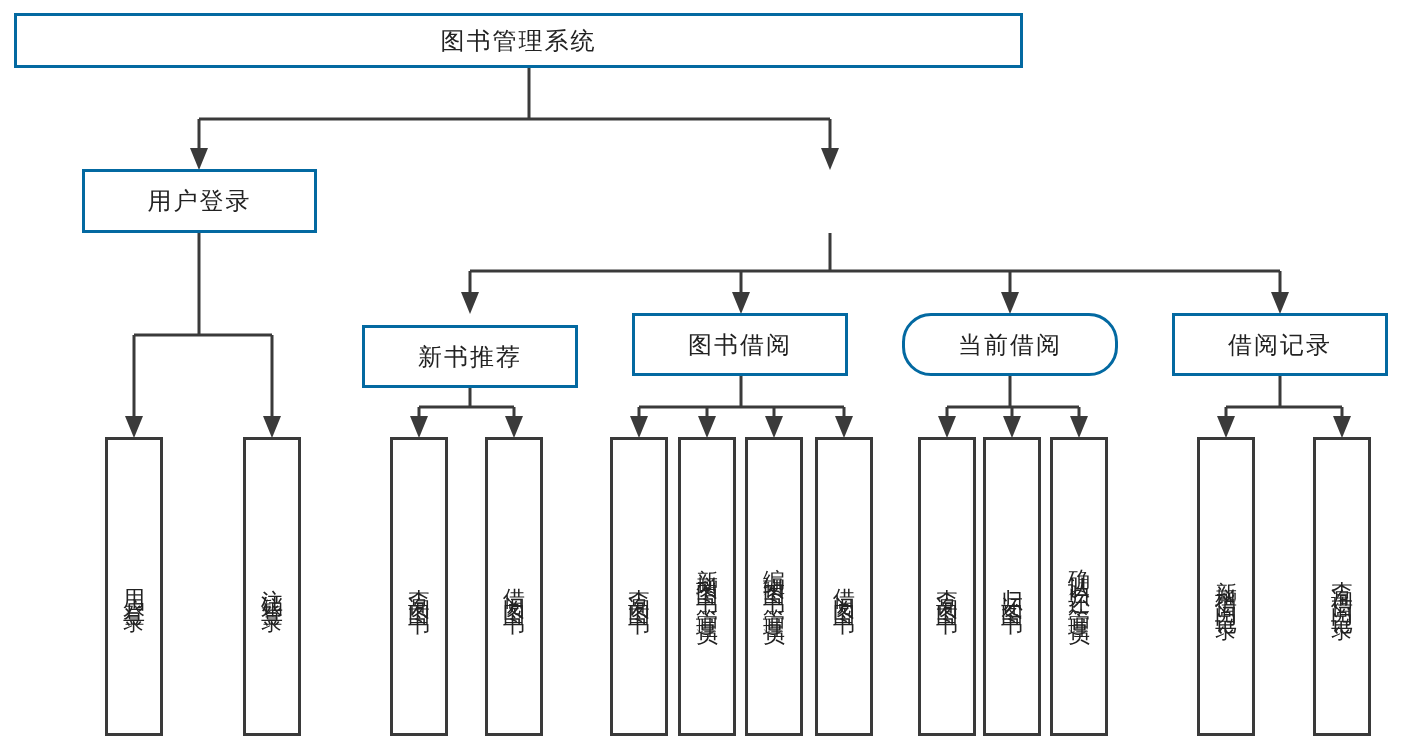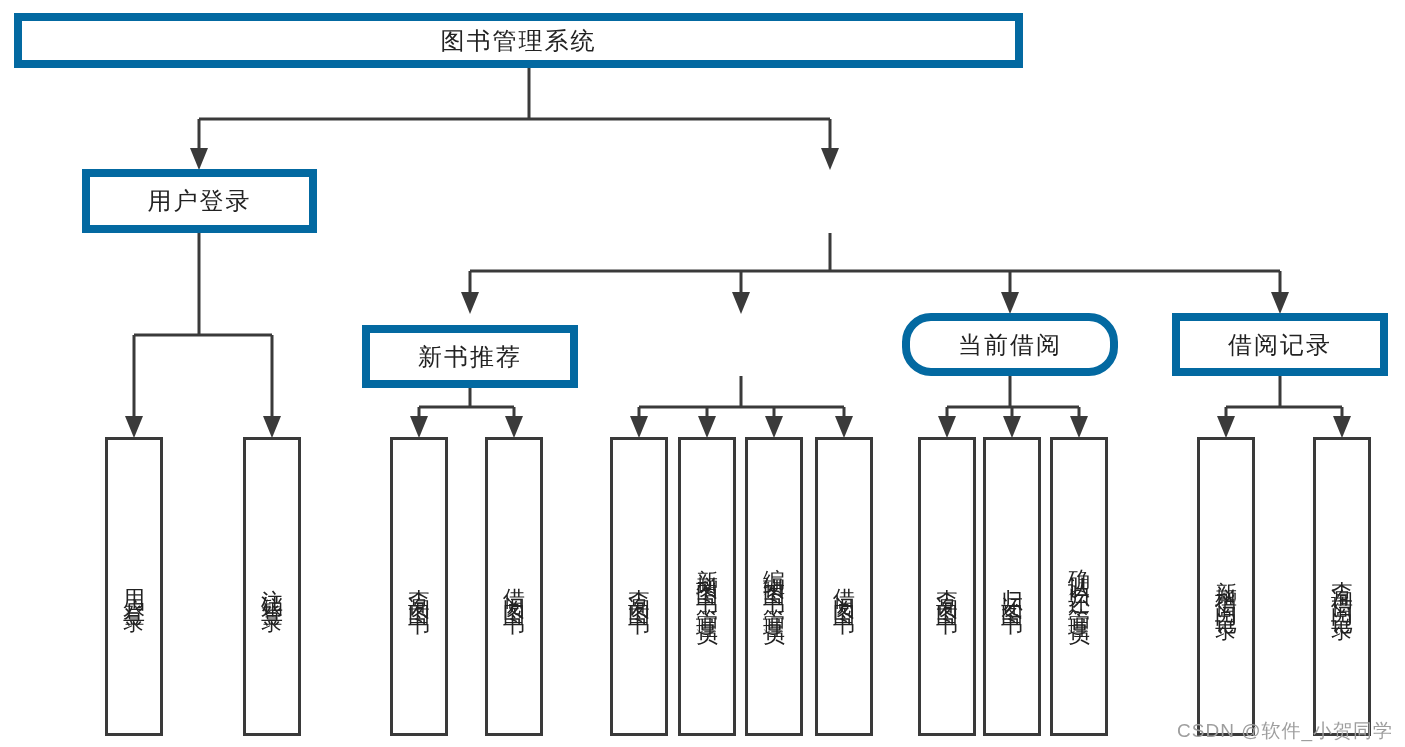--- a/index.html
+++ b/index.html
@@ -18,21 +18,21 @@
   #connector-layer {
     position: absolute;
     left: 0;
     top: 0;
     width: 1405px;
     height: 747px;
   }
   .hbox {
     position: absolute;
     box-sizing: border-box;
-    border: 8px solid #0369a1;
+    border: 3px solid #0369a1;
     background: #ffffff;
     display: flex;
     align-items: center;
     justify-content: center;
     font-size: 24px;
     letter-spacing: 2px;
     color: #222222;
     z-index: 2;
   }
   .vbox {
@@ -101,20 +101,21 @@
       <polygon points="1217,416 1235,416 1226,438"></polygon>
       <polygon points="1333,416 1351,416 1342,438"></polygon>
     </g>
   </svg>
 
   <div class="hbox" style="left:14px; top:13px; width:1009px; height:55px;">图书管理系统</div>
 
   <div class="hbox" style="left:82px; top:169px; width:235px; height:64px;">用户登录</div>
 
   <div class="hbox" style="left:362px; top:313px; width:216px; height:63px;margin-top:12px;">新书推荐</div>
+  <div class="hbox" style="left:632px; top:313px; width:216px; height:63px;">图书借阅</div>
   <div class="hbox" style="left:902px; top:313px; width:216px; height:63px;border-radius:29px;">当前借阅</div>
   <div class="hbox" style="left:1172px; top:313px; width:216px; height:63px;">借阅记录</div>
 
   <div class="vbox" style="left:105px; top:437px;">
     <span>用户登录</span>
   </div>
   <div class="vbox" style="left:243px; top:437px;">
     <span>注销登录</span>
   </div>
 
@@ -148,15 +149,14 @@
     <span>确认归还（管理员）</span>
   </div>
 
   <div class="vbox" style="left:1197px; top:437px;">
     <span>新增借阅记录</span>
   </div>
   <div class="vbox" style="left:1313px; top:437px;">
     <span>查询借阅记录</span>
   </div>
 
-  <div class="watermark">CSDN @软件_小贺同学</div>
 
 </div>
 
 </body></html>

